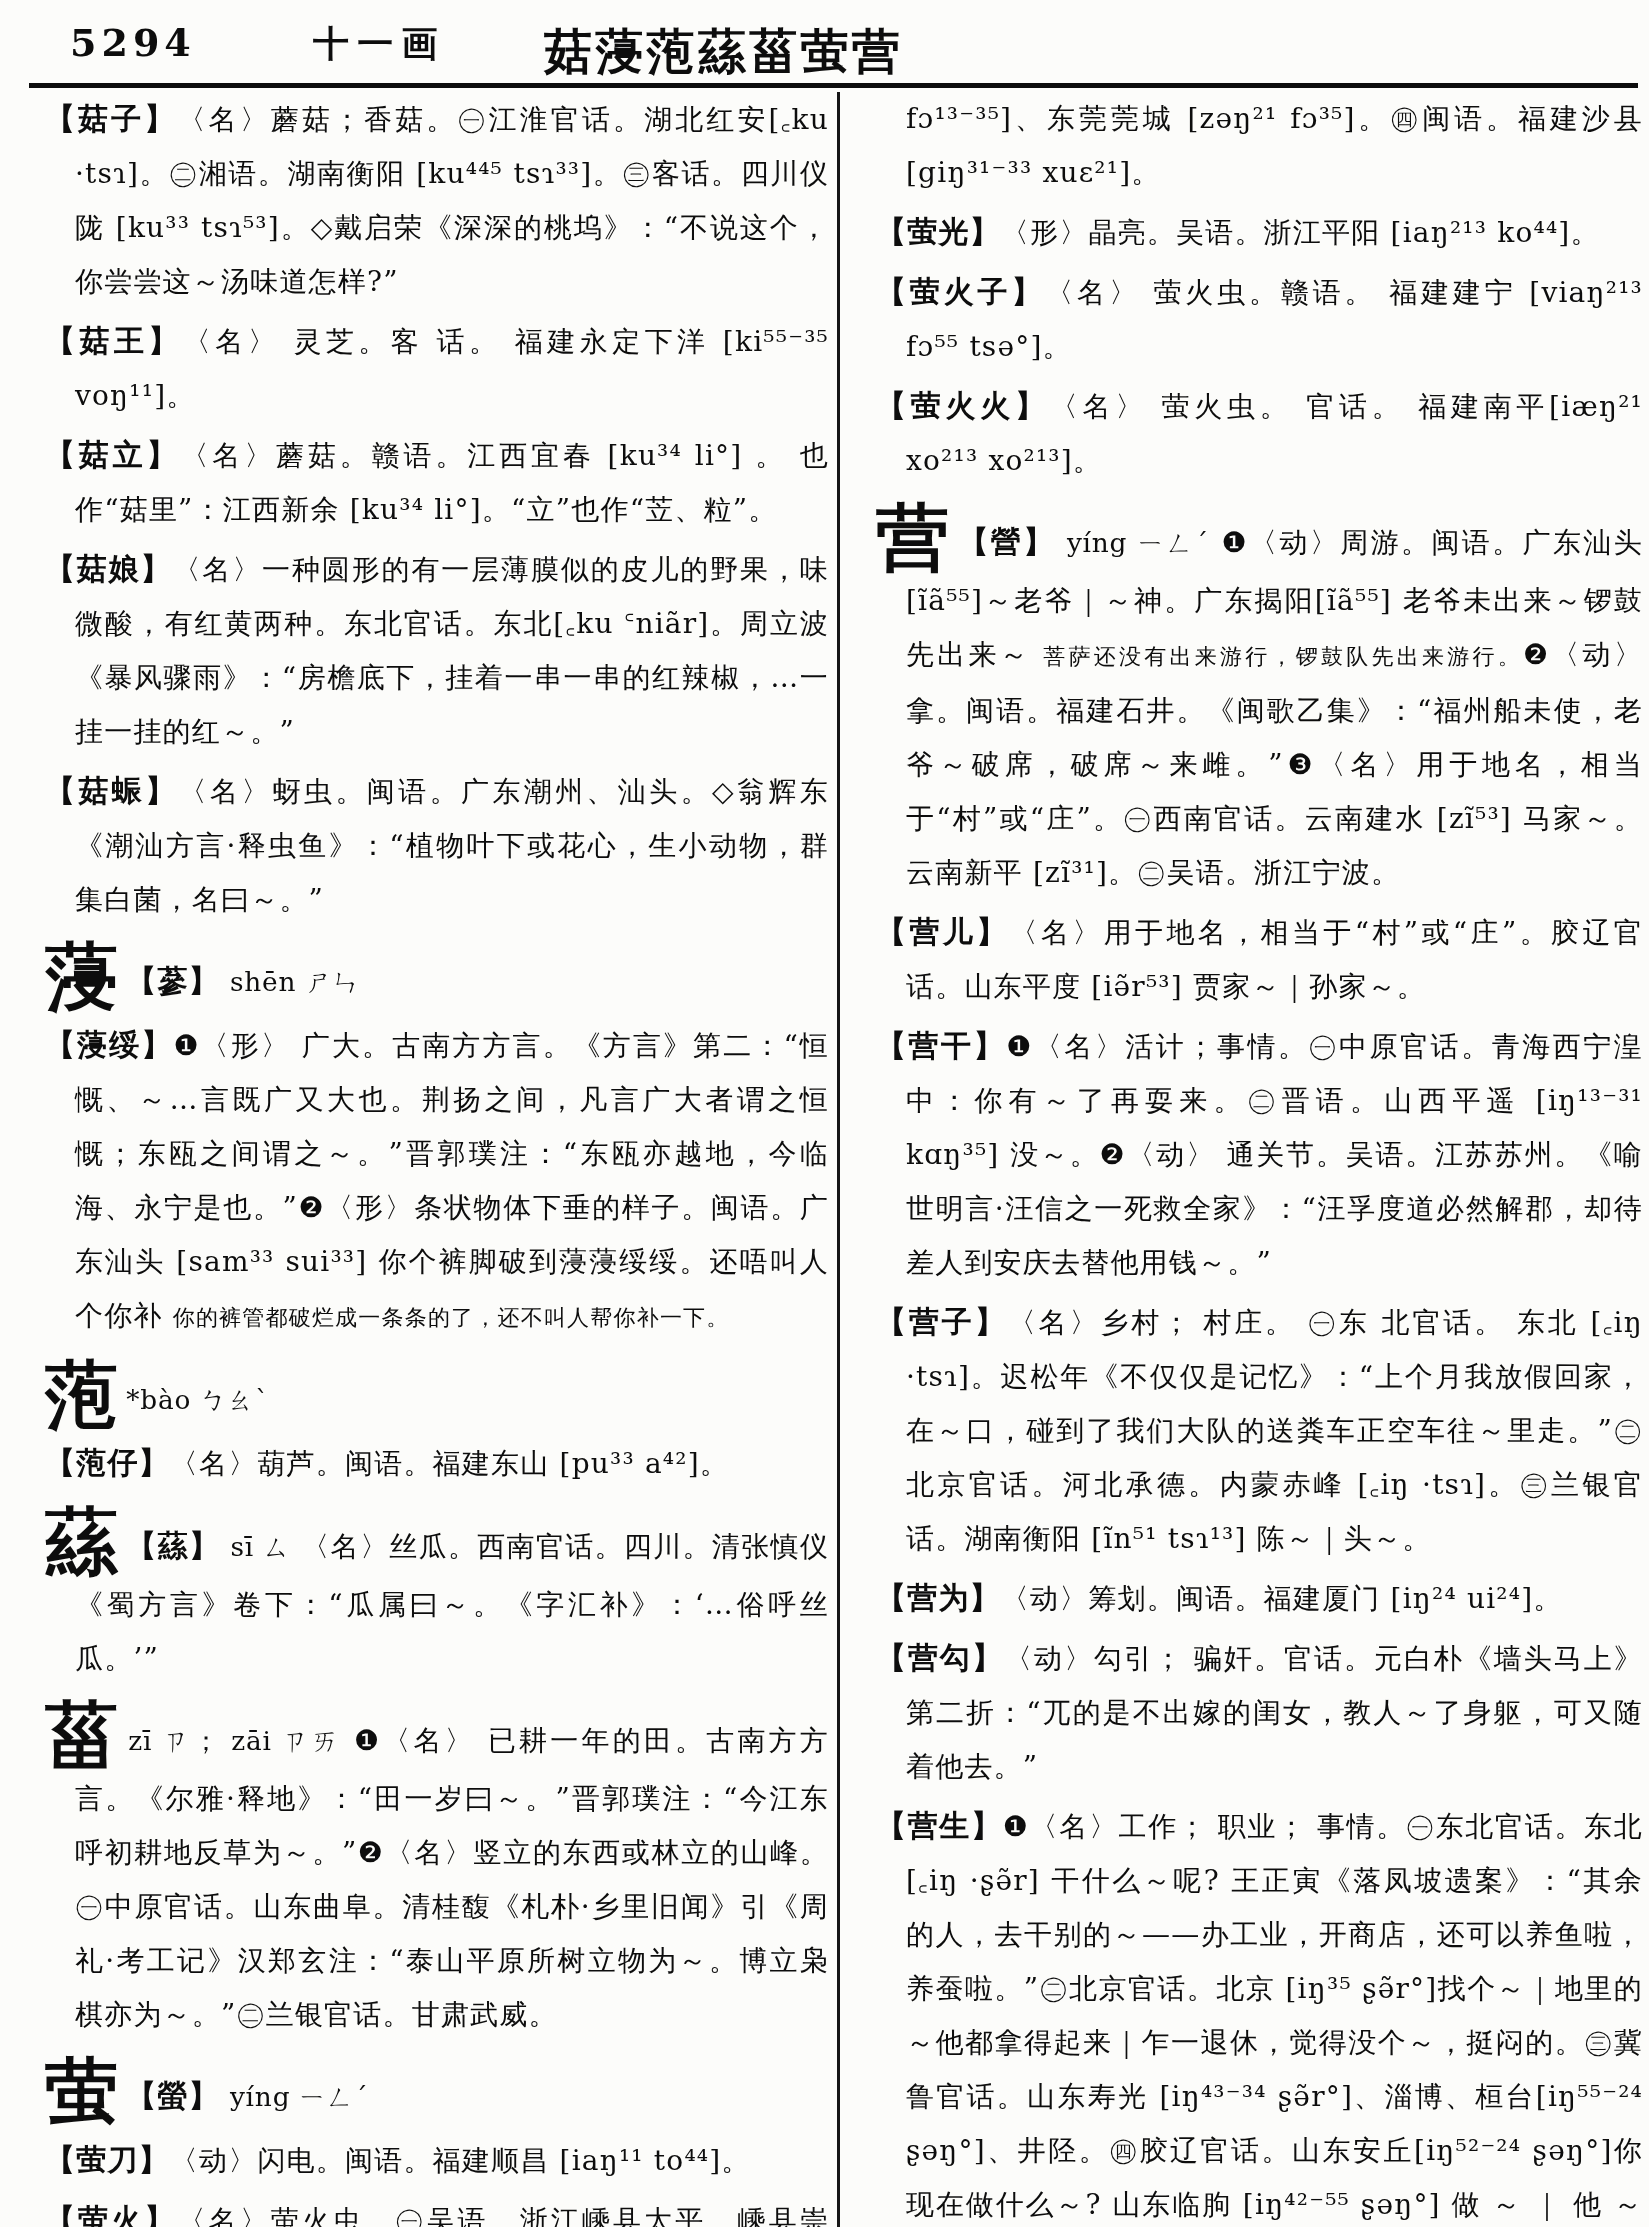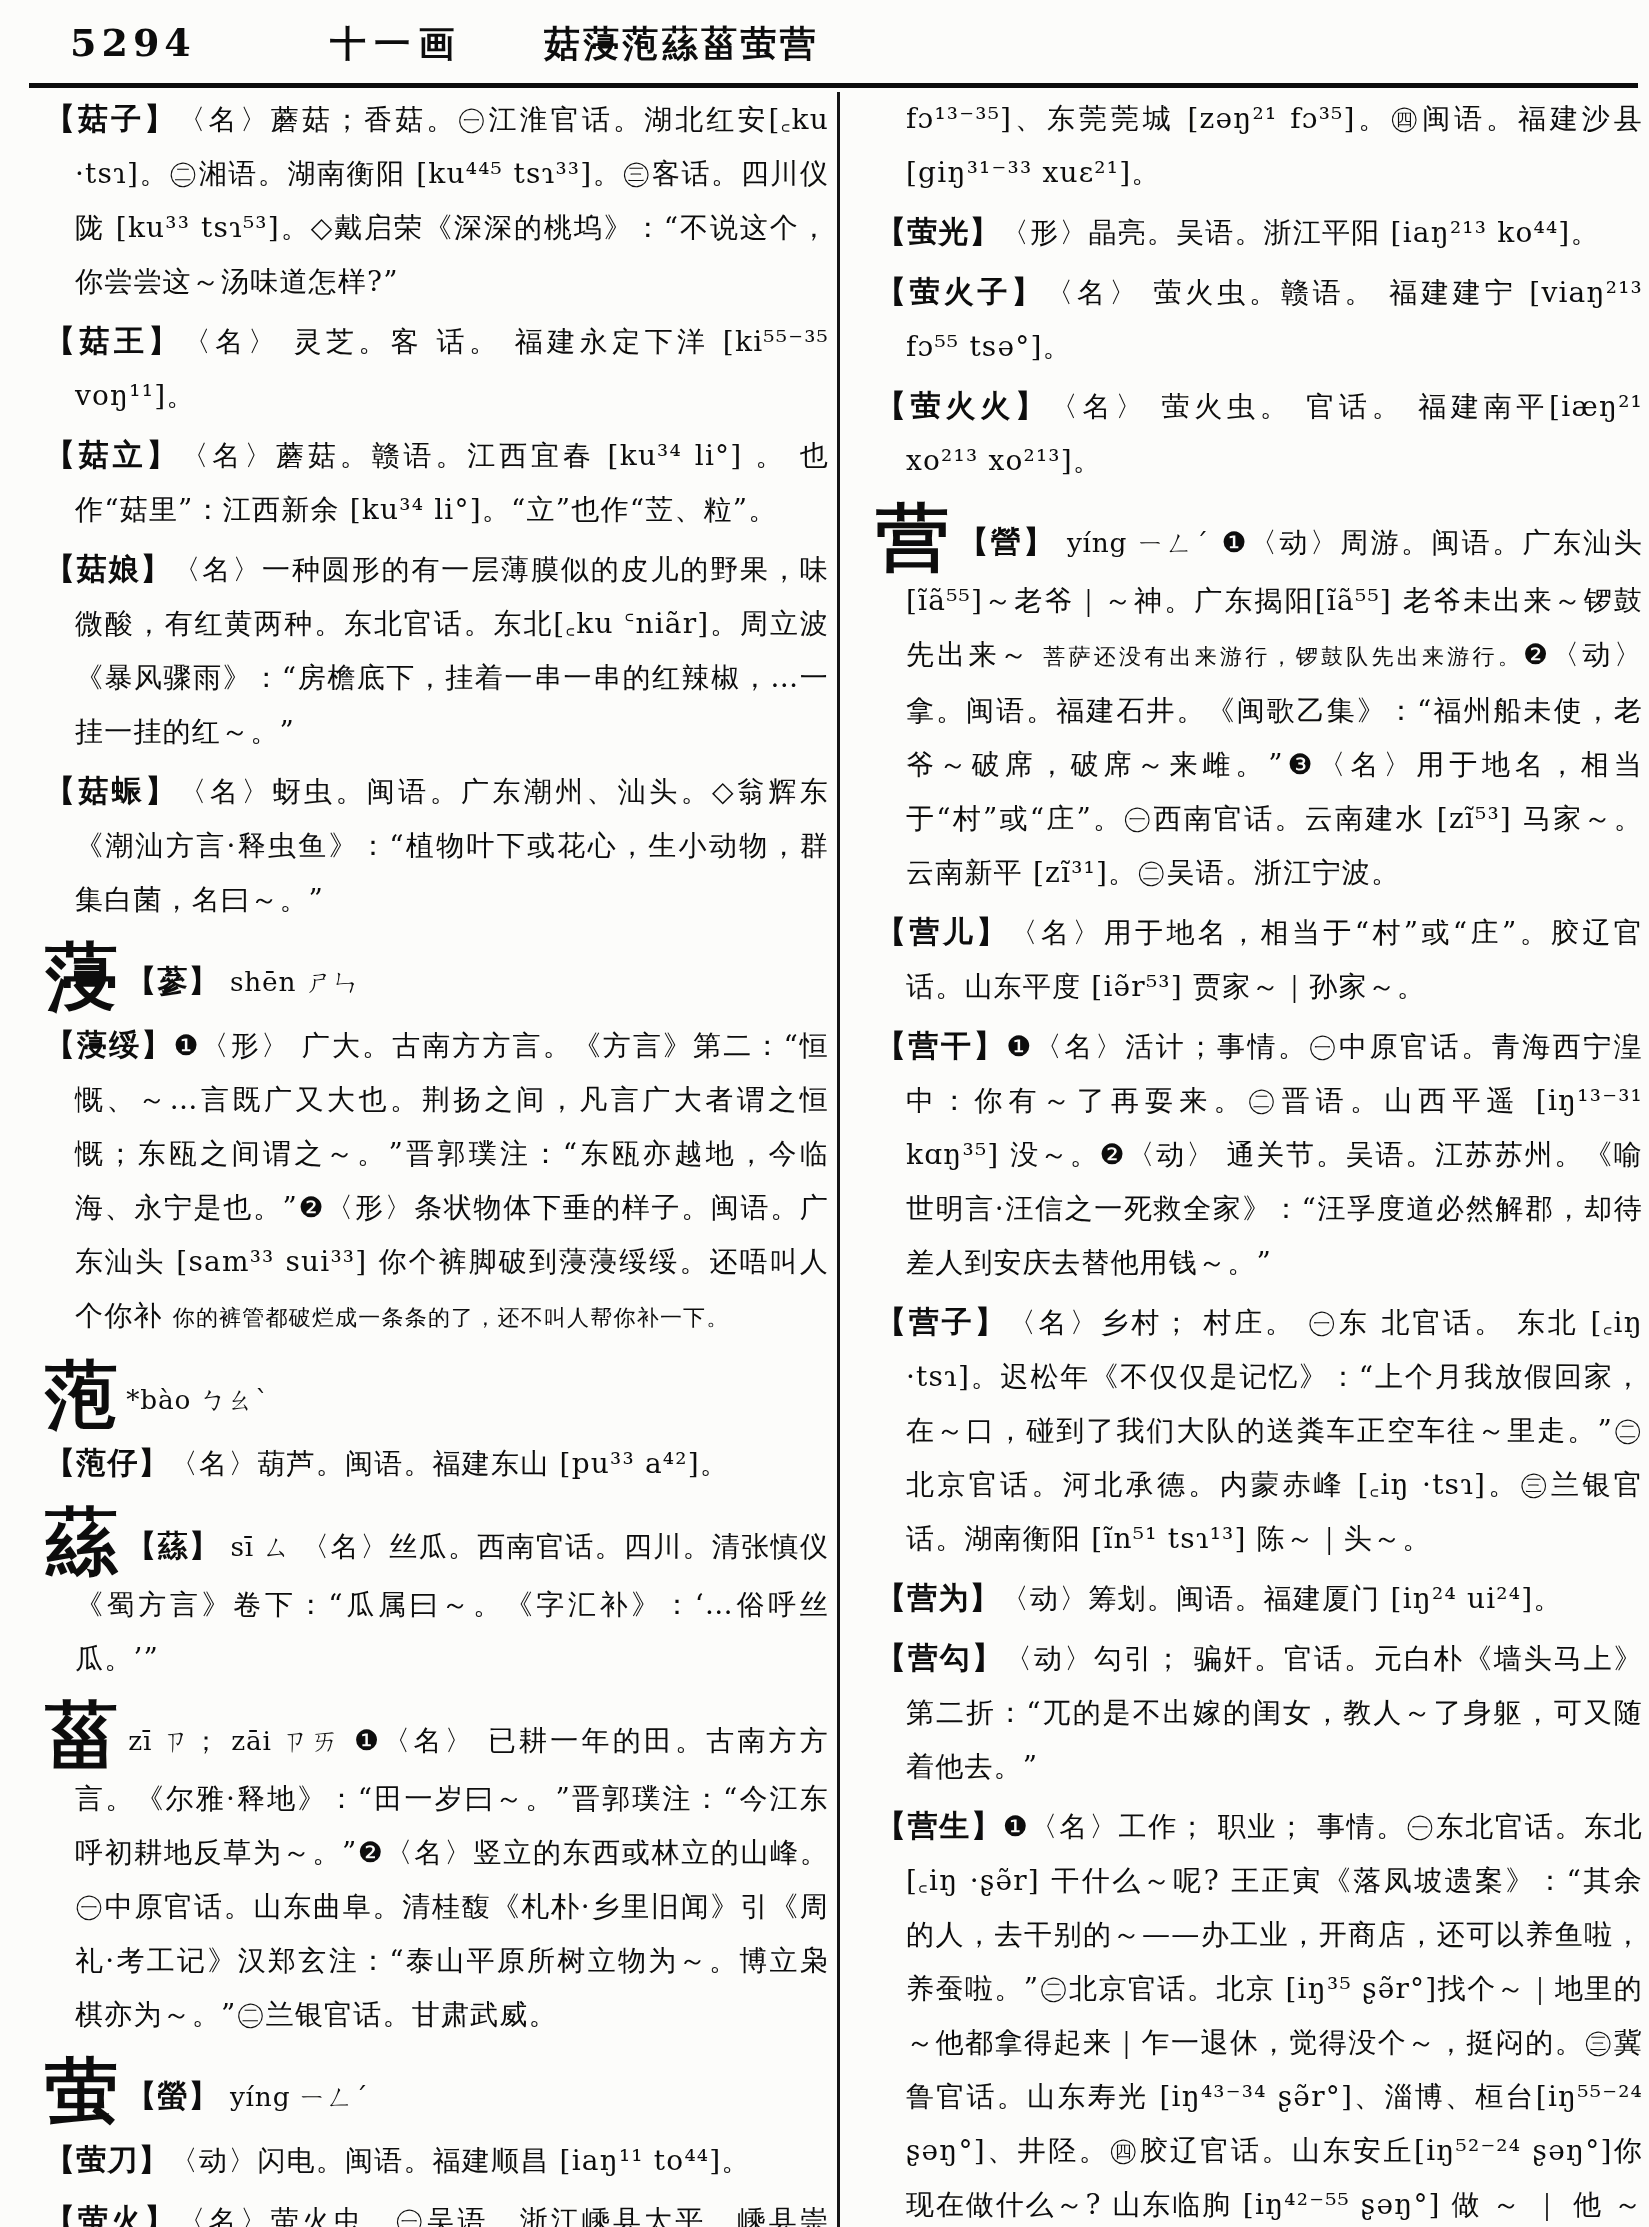--- a/index.html
+++ b/index.html
@@ -4,22 +4,22 @@
 <style>
   html,body { margin:0; padding:0; background:#e8e8e4; }
   #page {
     position:relative; width:1650px; height:2227px;
     background:#fcfcfa; color:#0d0d0d; overflow:hidden;
     font-family:"DejaVu Serif","Liberation Serif",serif;
   }
   
   #pagehead { position:absolute; top:11.5px; left:0; width:1510px; height:58px; }
   .pgnum   { position:absolute; left:70px;  top:8.2px; font-size:38px; font-weight:bold; letter-spacing:5px; }
-  .strokes { position:absolute; left:313px; top:8.2px; font-size:36px; font-weight:bold; letter-spacing:8.2px;margin-left:17px; }
-  .hdchars { position:absolute; left:544px; top:8.2px; font-size:36px; font-weight:bold; letter-spacing:3.3px;text-align:right; }
+  .strokes { position:absolute; left:313px; top:8.2px; font-size:36px; font-weight:bold; letter-spacing:8.2px; }
+  .hdchars { position:absolute; left:544px; top:8.2px; font-size:48px; font-weight:bold; letter-spacing:3.3px;text-align:right; }
   .hrule   { position:absolute; left:29px; top:71px; width:1609px; height:5px; background:#0d0d0d; }
   
   .vrule { position:absolute; left:837px; top:92px; width:2.5px; height:2135px; background:#161616; }
   
   .col { position:absolute; top:92px; width:784px; font-size:28px; line-height:54px;
          letter-spacing:1.2px; text-align:justify; }
   #col-left  { left:45px;  }
   #col-right { left:876px; width:767px; }
   
   .entry { padding-left:30px; text-indent:-30px; margin:0 0 5px 0; }

